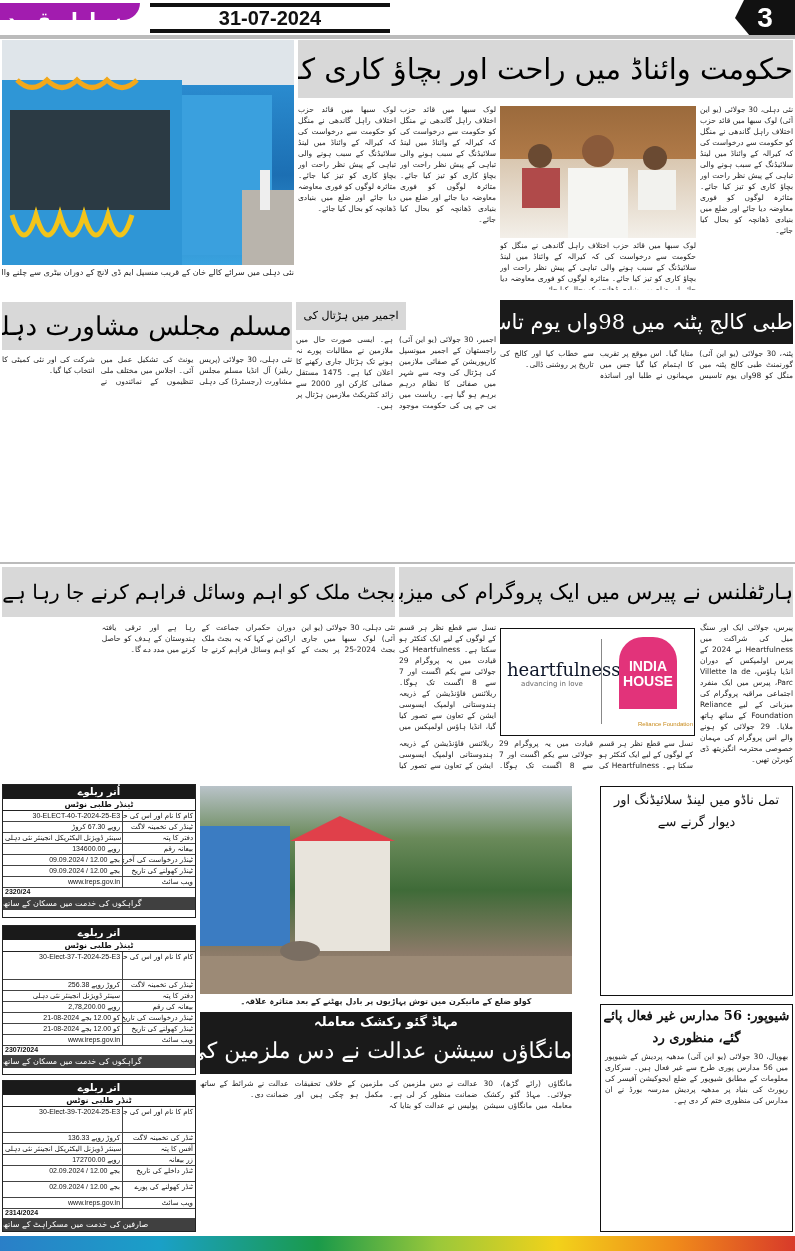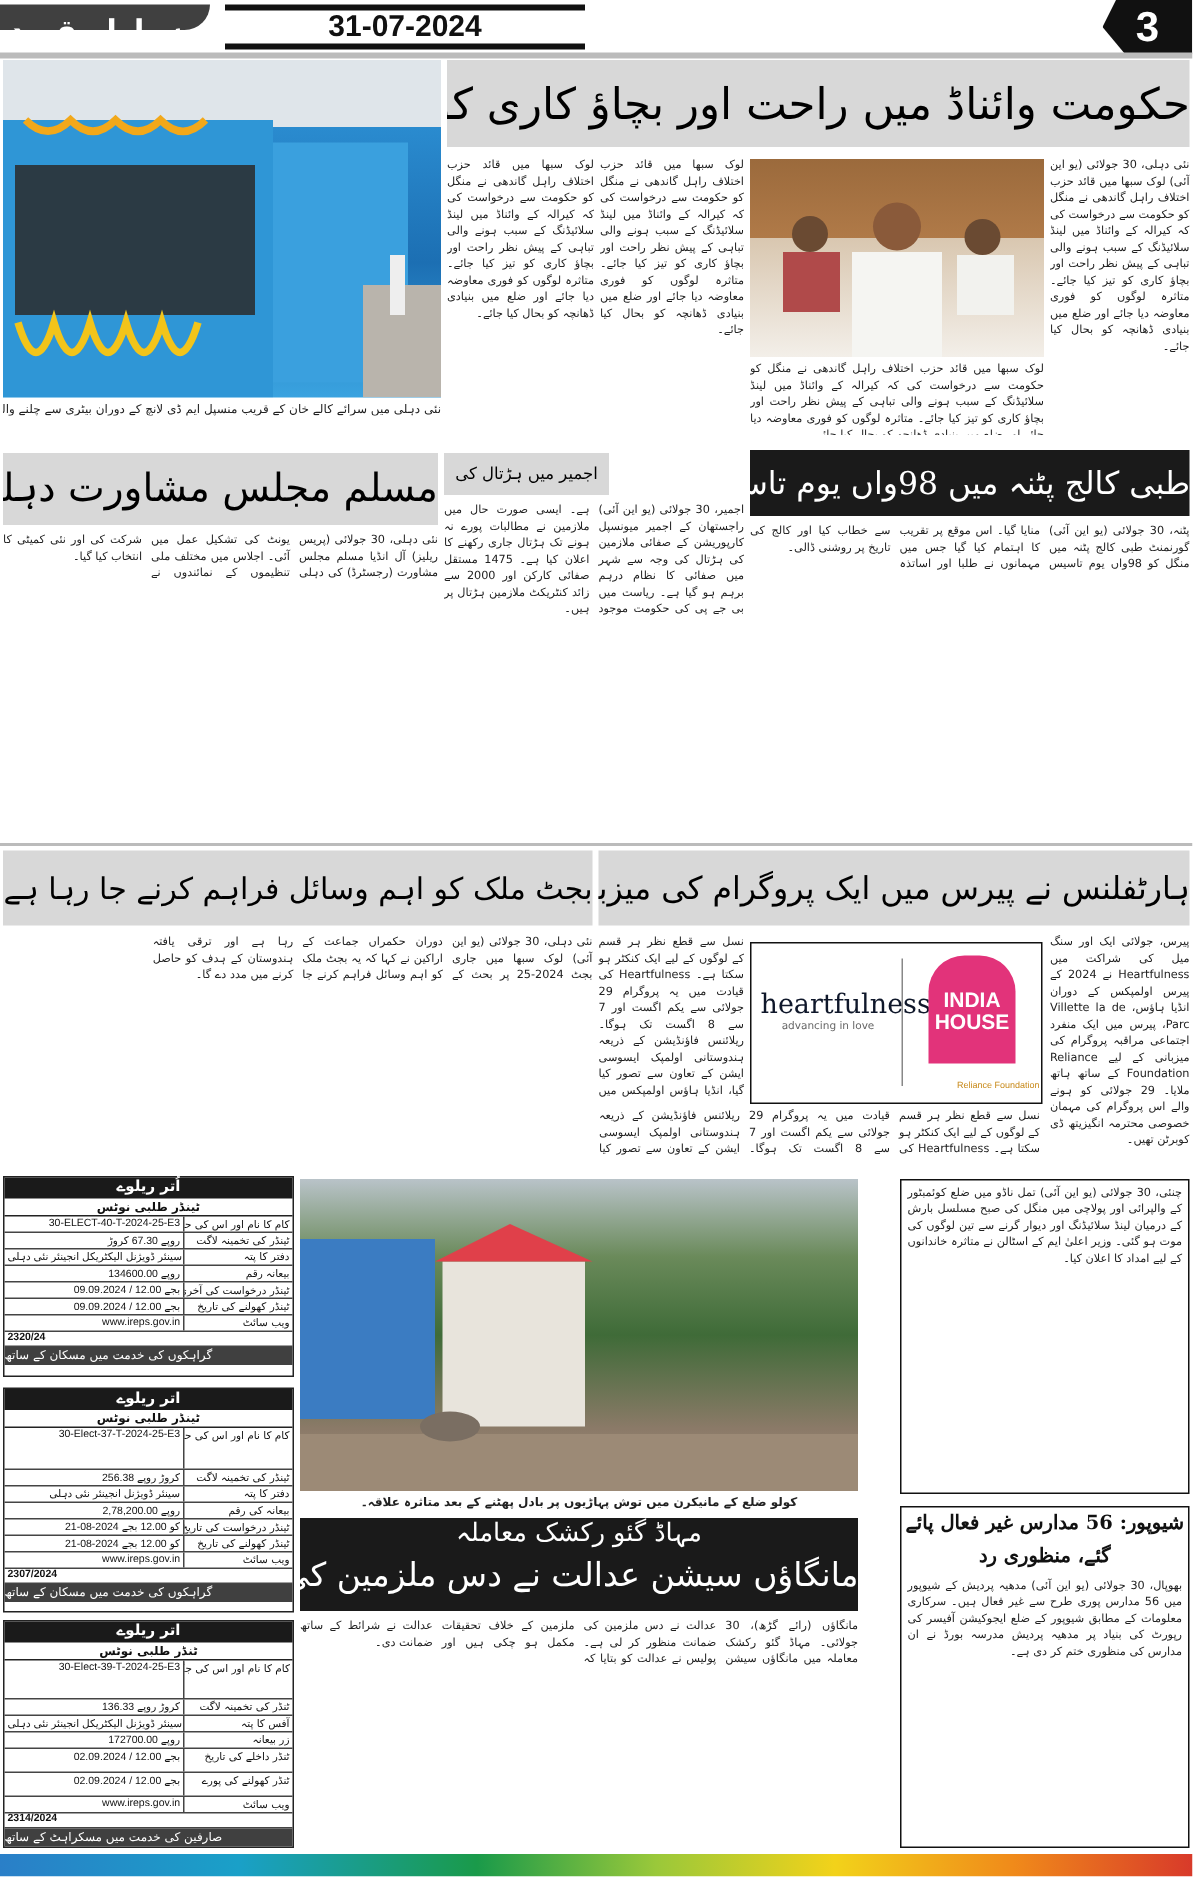--- a/index.html
+++ b/index.html
@@ -1,20 +1,20 @@
 <!DOCTYPE html>
 <html><head>
 <meta charset="utf-8">
 <style>
 *{box-sizing:border-box;margin:0;padding:0}
 body{width:795px;height:1251px;background:#fff;font-family:"DejaVu Sans",sans-serif;position:relative;overflow:hidden;color:#111}
 .abs{position:absolute}
 
 .mast{left:0;top:0;width:795px;height:36px;background:#fff}
-.mast-left{left:0;top:3px;width:140px;height:17px;background:#404040;border-radius:0 0 18px 0}
+.mast-left{left:0;top:3px;width:140px;height:17px;background:#a21caf;border-radius:0 0 18px 0}
 .logo{left:6px;top:5px;color:#fff;font-size:20px;font-weight:bold;direction:rtl}
 .datebar{left:150px;top:3px;width:240px;height:30px;border-top:4px solid #111;border-bottom:4px solid #111;text-align:center;font:bold 20px "Liberation Sans",sans-serif;line-height:22px}
 .titlebar{left:400px;top:3px;width:330px;height:30px;border-top:4px solid #111;border-bottom:4px solid #111;text-align:center;font:bold 15px "Liberation Serif",serif;line-height:22px}
 .pageno{left:735px;top:0;width:60px;height:36px;background:#111;color:#fff;font:bold 28px "Liberation Sans",sans-serif;text-align:center;line-height:36px;clip-path:polygon(15% 0,100% 0,100% 100%,25% 100%,0 50%)}
 .graybar{height:4px;background:#bbb}
 
 .hl{background:#d8d8d8;direction:rtl;text-align:center;font-family:"DejaVu Serif",serif;color:#000;overflow:hidden;white-space:nowrap}
 .hl-dark{background:#1a1a1a;color:#fff}
 
 .txt{direction:rtl;text-align:justify;font-size:7.5px;line-height:11px;color:#222;overflow:hidden;font-family:"DejaVu Sans",sans-serif}
@@ -220,27 +220,27 @@
     <rect x="0" y="40" width="90" height="120" fill="#3b7cc2"></rect>
     <rect x="95" y="55" width="95" height="110" fill="#e8e4dc"></rect>
     <polygon points="90,55 140,30 195,55" fill="#e0404a"></polygon>
     <rect x="0" y="170" width="372" height="38" fill="#9c8a76"></rect>
     <ellipse cx="100" cy="165" rx="20" ry="10" fill="#7a6e62"></ellipse>
   </svg>
 </div>
 <div class="abs cap" style="left:200px;top:997px;width:372px;font-weight:bold">کولو ضلع کے مانیکرن میں توش پہاڑیوں پر بادل پھٹنے کے بعد متاثرہ علاقہ۔</div>
 
 <div class="abs hl-dark" style="left:200px;top:1012px;width:372px;height:62px;direction:rtl;text-align:center">
-  <div style="font-size:17px;line-height:20px;font-weight:normal">مہاڈ گئو رکشک معاملہ</div>
+  <div style="font-size:13px;line-height:20px;font-weight:bold">مہاڈ گئو رکشک معاملہ</div>
   <div style="font:22px 'DejaVu Serif',serif;line-height:38px;white-space:nowrap;overflow:hidden">مانگاؤں سیشن عدالت نے دس ملزمین کی ضمانت منظور کی</div>
 </div>
 <div class="abs txt" style="left:200px;top:1078px;width:372px;height:155px;column-count:4;column-gap:6px">مانگاؤں (رائے گڑھ)، 30 جولائی۔ مہاڈ گئو رکشک معاملہ میں مانگاؤں سیشن عدالت نے دس ملزمین کی ضمانت منظور کر لی ہے۔ پولیس نے عدالت کو بتایا کہ ملزمین کے خلاف تحقیقات مکمل ہو چکی ہیں اور عدالت نے شرائط کے ساتھ ضمانت دی۔</div>
 
 <div class="abs boxed" style="left:600px;top:786px;width:193px;height:210px">
-  <div class="txt" style="padding:2px 4px;height:160px">چنئی، 30 جولائی (یو این آئی) تمل ناڈو میں ضلع کوئمبٹور کے والپرائی اور پولاچی میں منگل کی صبح مسلسل بارش کے درمیان لینڈ سلائیڈنگ اور دیوار گرنے سے تین لوگوں کی موت ہو گئی۔ وزیر اعلیٰ ایم کے اسٹالن نے متاثرہ خاندانوں کے لیے امداد کا اعلان کیا۔</div>
+  <div style="direction:rtl;text-align:center;font:13px 'DejaVu Serif',serif;line-height:22px;margin-top:2px">تمل ناڈو میں لینڈ سلائیڈنگ اور دیوار گرنے سے</div>
 </div>
 
 <div class="abs boxed" style="left:600px;top:1004px;width:193px;height:228px">
   <div style="direction:rtl;text-align:center;font:bold 13px 'DejaVu Serif',serif;line-height:22px">شیوپور: 56 مدارس غیر فعال پائے گئے، منظوری رد</div>
   <div class="txt" style="padding:2px 4px;height:200px"><span>بھوپال، 30 جولائی (یو این آئی)</span> <span>مدھیہ پردیش کے شیوپور میں 56 مدارس پوری طرح سے غیر فعال ہیں۔ سرکاری معلومات کے مطابق شیوپور کے ضلع ایجوکیشن آفیسر کی رپورٹ کی بنیاد پر مدھیہ پردیش مدرسہ بورڈ نے ان مدارس کی منظوری ختم کر دی ہے۔</span></div>
 </div>
 
 <div class="abs rainbow"></div>
 
 </body></html>

